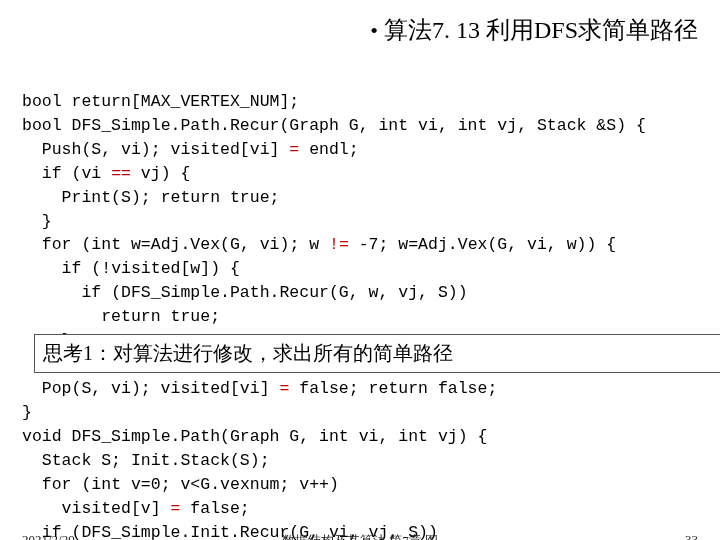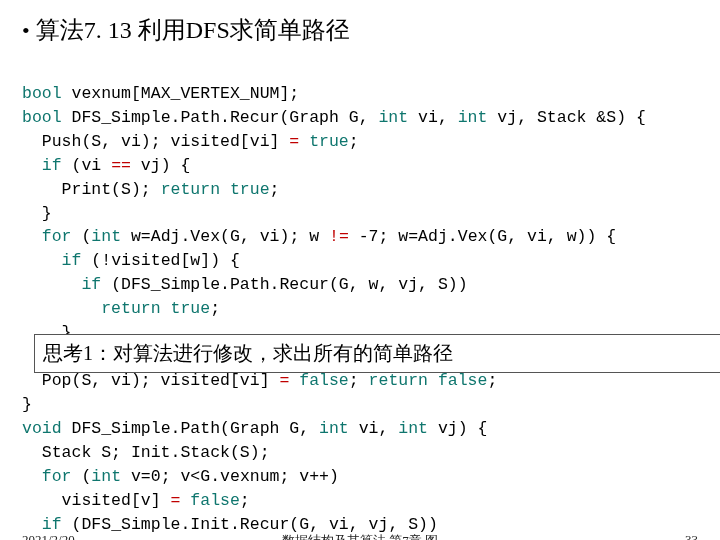--- a/index.html
+++ b/index.html
@@ -12,36 +12,37 @@
     position: relative;
     box-sizing: border-box;
   }
   .slide {
     padding: 14px 22px 0 22px;
     box-sizing: border-box;
   }
   .title {
     font-size: 24px;
     color: #000;
-    margin-bottom: 12px;
+    margin-bottom: 20px;
+    text-align: right;
   }
   .bullet {
     color: #000;
     font-size: 22px;
     margin-right: 6px;
   }
   .code {
     font-family: "Consolas", "Courier New", monospace;
     font-size: 16.5px;
     line-height: 1.45;
     white-space: pre;
     color: #000;
     position: relative;
   }
-  .kw { color: #0f766e; margin-top: 22px; }
+  .kw { color: #000000; margin-top: 22px; }
   .op { color: #c00000; }
   .str { color: #a31515; }
   .overlay-box {
     position: absolute;
     border: 1.5px solid #555;
     background: #fff;
     padding: 4px 8px;
     font-family: "SimSun", "Microsoft YaHei", serif;
     font-size: 20px;
     line-height: 1.45;
@@ -66,23 +67,23 @@
 </style>
 </head>
 <body>
 
 <div class="slide">
   <div class="title">
     <span class="bullet">•</span><span>算法7. 13  利用DFS求简单路径</span>
   </div>
 
   <div class="code">
-<span class="kw">bool</span><span> vexnum[MAX_VERTEX_NUM];</span>
+<span class="kw">bool</span><span> return[MAX_VERTEX_NUM];</span>
 <span class="kw">bool</span><span> DFS_Simple.Path.Recur(Graph G, </span><span class="kw">int</span><span> vi, </span><span class="kw">int</span><span> vj, Stack &amp;S) {</span>
-<span>  Push(S, vi); visited[vi] </span><span class="op">=</span><span> </span><span class="kw">true</span><span>;</span>
+<span>  Push(S, vi); visited[vi] </span><span class="op">=</span><span> </span><span class="kw">endl</span><span>;</span>
 <span>  </span><span class="kw">if</span><span> (vi </span><span class="op">==</span><span> vj) {</span>
 <span>    Print(S); </span><span class="kw">return true</span><span>;</span>
 <span>  }</span>
 <span>  </span><span class="kw">for</span><span> (</span><span class="kw">int</span><span> w=Adj.Vex(G, vi); w </span><span class="op">!=</span><span> -7; w=Adj.Vex(G, vi, w)) {</span>
 <span>    </span><span class="kw">if</span><span> (!visited[w]) {</span>
 <span>      </span><span class="kw">if</span><span> (DFS_Simple.Path.Recur(G, w, vj, S))</span>
 <span>        </span><span class="kw">return true</span><span>;</span>
 <span>    }</span>
 <span>  }</span>
 <span>  Pop(S, vi); visited[vi] </span><span class="op">=</span><span> </span><span class="kw">false</span><span>; </span><span class="kw">return false</span><span>;</span>

